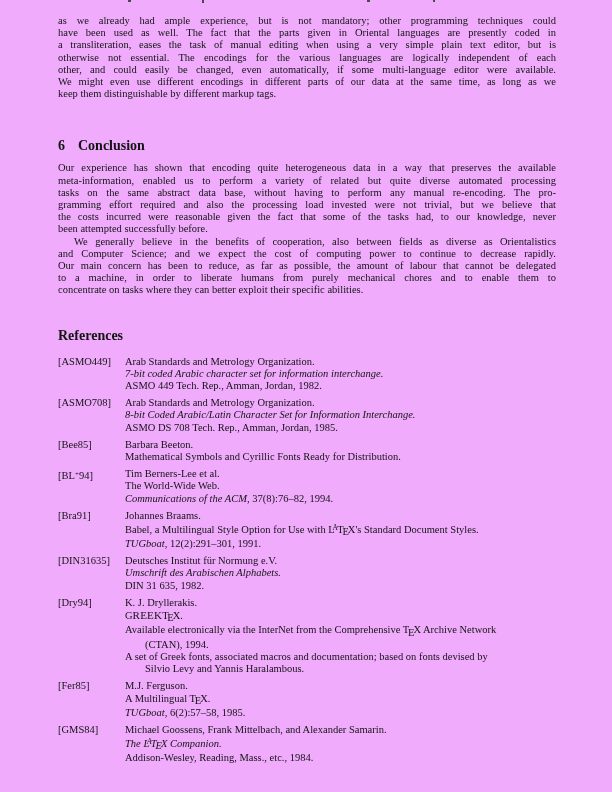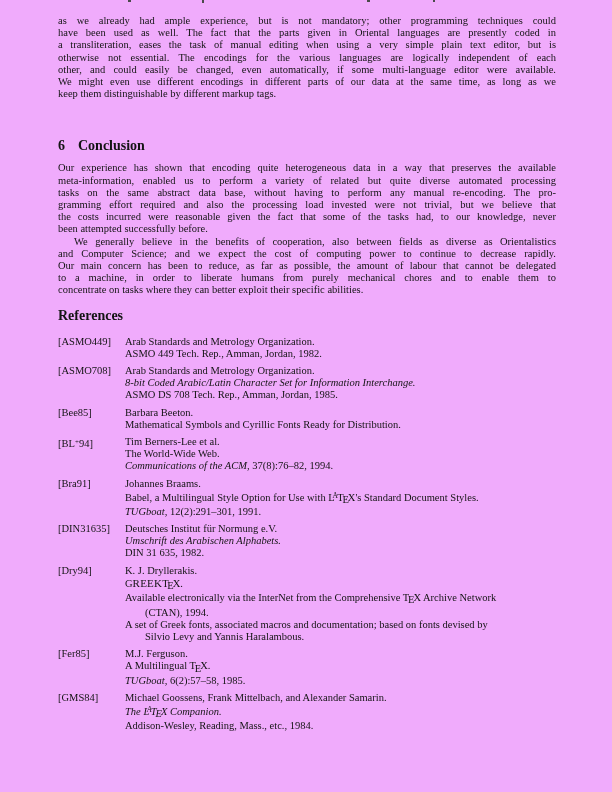--- a/index.html
+++ b/index.html
@@ -26,21 +26,21 @@
   .heading {
     font-size: 14px;
     font-weight: bold;
     line-height: 13px;
     margin: 0;
   }
   .conclusion-heading { margin-top: 39px; }
   .sec-num { display:inline-block; margin-right: 13px; }
   .conclusion-paras { margin-top: 10px; }
 
-  .refs-heading { margin-top: 12px; }
+  .refs-heading { margin-top: 32px; }
   .ref-list { margin-top: 14px; }
   .ref-entry { display: flex; margin-bottom: 5px; }
   .ref-label { width: 67px; flex: none; }
   .ref-body { flex: 1; }
   .ref-line.indent { padding-left: 20px; }
 
   .it  { font-style: italic; }
   .sup { font-size: 7px; vertical-align: 3px; }
   .sc  { font-size: 11px; letter-spacing: 0.2px; }
   .texA { font-size: 7.5px; vertical-align: 2.6px; margin-left: -2.2px; margin-right: -0.8px; }
@@ -88,20 +88,21 @@
       </div>
     </div>
 
   <h2 class="heading refs-heading">References</h2>
 
   <div class="body-text ref-list" id="ref-list">
       <div class="ref-entry">
         <div class="ref-label"><span>[ASMO449]</span></div>
         <div class="ref-body">
           <div class="ref-line"><span>Arab Standards and Metrology Organization.</span></div>
+          <div class="ref-line"><span class="it">7-bit coded Arabic character set for information interchange.</span></div>
           <div class="ref-line"><span>ASMO 449 Tech. Rep., Amman, Jordan, 1982.</span></div>
         </div>
       </div>
       <div class="ref-entry">
         <div class="ref-label"><span>[ASMO708]</span></div>
         <div class="ref-body">
           <div class="ref-line"><span>Arab Standards and Metrology Organization.</span></div>
           <div class="ref-line"><span class="it">8-bit Coded Arabic/Latin Character Set for Information Interchange.</span></div>
           <div class="ref-line"><span>ASMO DS 708 Tech. Rep., Amman, Jordan, 1985.</span></div>
         </div>

